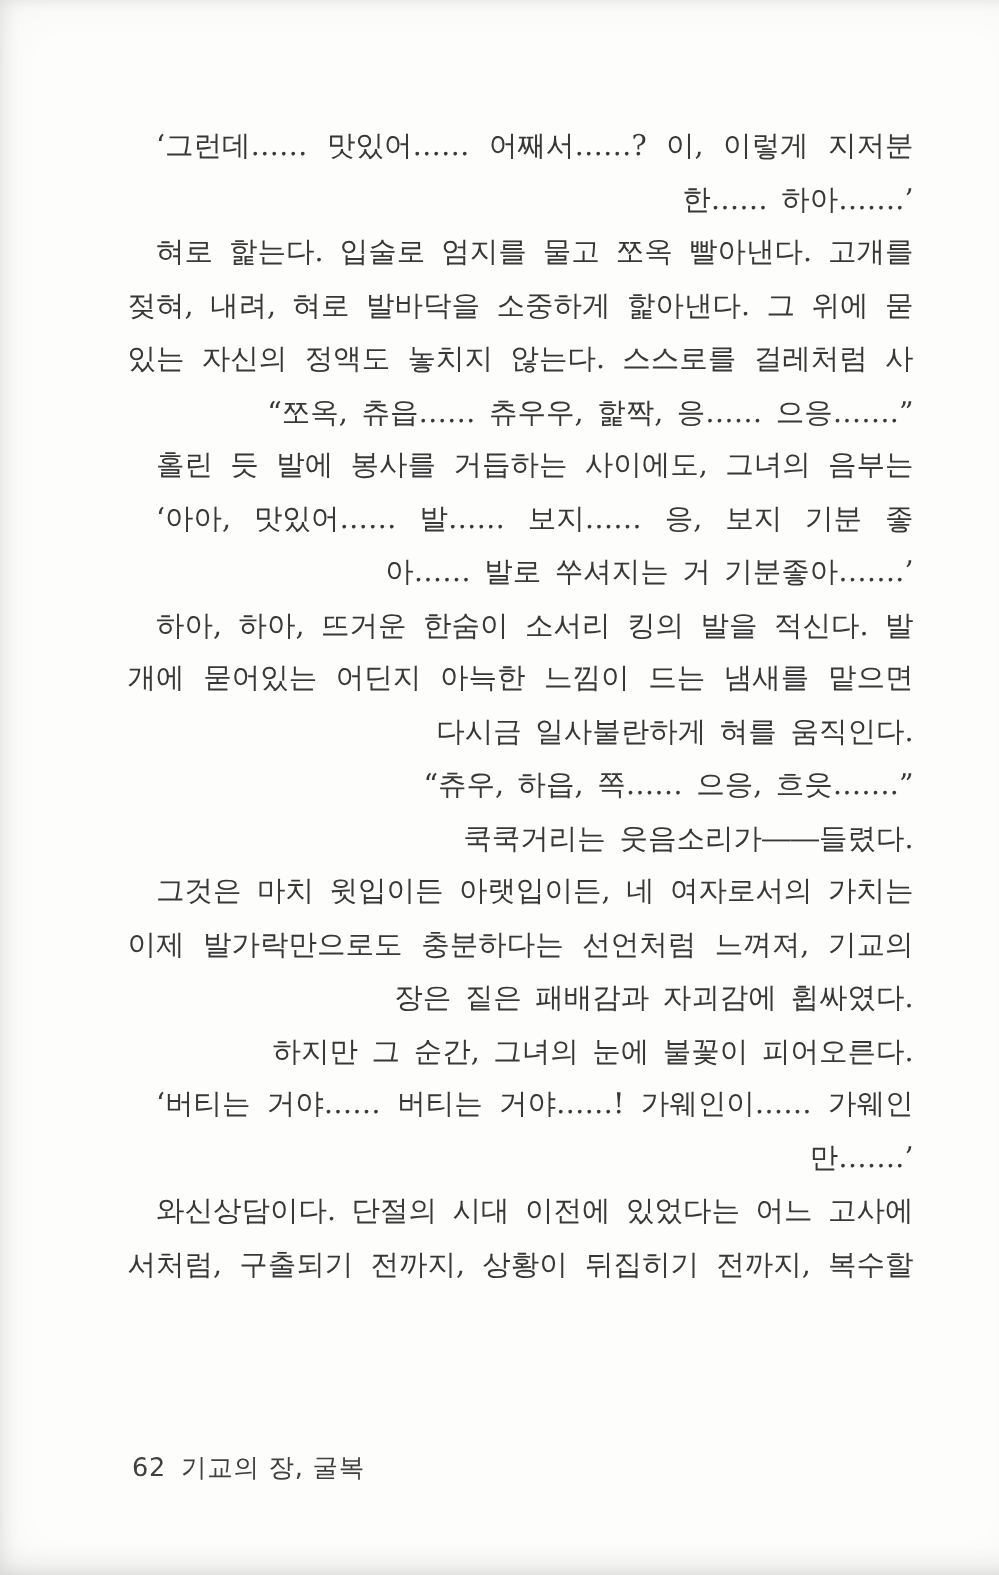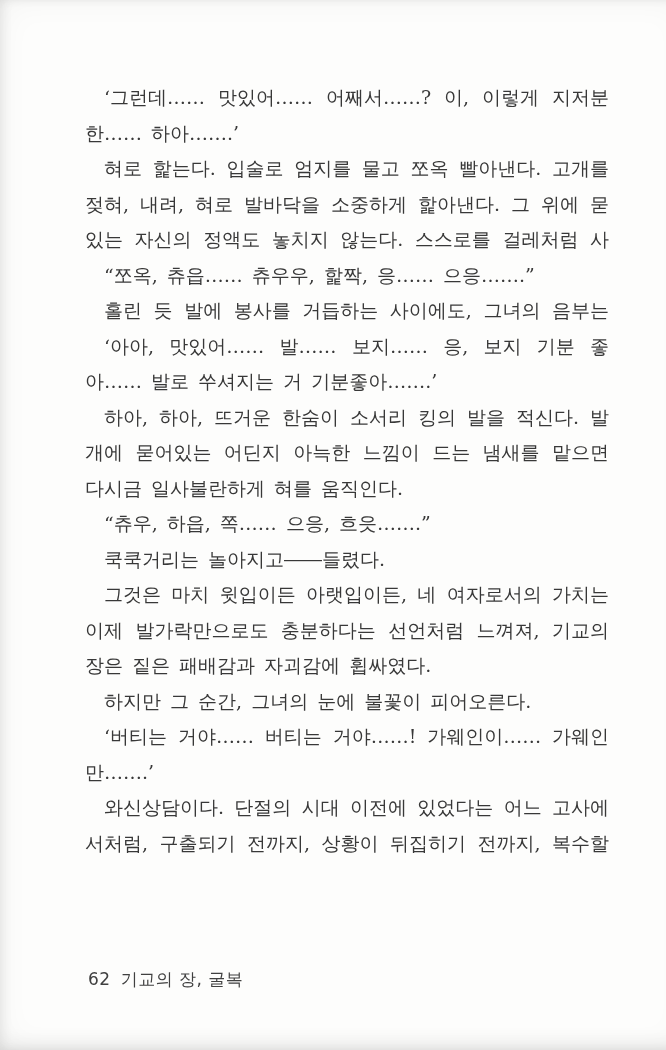--- a/index.html
+++ b/index.html
@@ -26,21 +26,21 @@
     top: 80px;
     width: 524px;
     color: #383838;
     font-family: "DejaVu Serif", "Liberation Serif", serif;
     font-size: 19px;
     word-spacing: 3px;
   }
   .line {
     height: 35.5px;
     line-height: 35.5px;
-    text-align: left;
+    text-align: right;
     overflow: hidden;
     white-space: normal;
   }
   .line.justify {
     text-align: justify;
     text-align-last: justify;
   }
   .line.indent {
     padding-left: 19px;
   }
@@ -71,21 +71,21 @@
       <div class="line justify">젖혀, 내려, 혀로 발바닥을 소중하게 핥아낸다. 그 위에 묻어</div>
       <div class="line justify">있는 자신의 정액도 놓치지 않는다. 스스로를 걸레처럼 사용</div>
       <div class="line indent">“쪼옥, 츄읍…… 츄우우, 핥짝, 응…… 으응…….”</div>
       <div class="line indent justify">홀린 듯 발에 봉사를 거듭하는 사이에도, 그녀의 음부는</div>
       <div class="line indent justify">‘아아, 맛있어…… 발…… 보지…… 응, 보지 기분 좋</div>
       <div class="line">아…… 발로 쑤셔지는 거 기분좋아…….’</div>
       <div class="line indent justify">하아, 하아, 뜨거운 한숨이 소서리 킹의 발을 적신다. 발싸</div>
       <div class="line justify">개에 묻어있는 어딘지 아늑한 느낌이 드는 냄새를 맡으면서,</div>
       <div class="line">다시금 일사불란하게 혀를 움직인다.</div>
       <div class="line indent">“츄우, 하읍, 쪽…… 으응, 흐읏…….”</div>
-      <div class="line indent">쿡쿡거리는 놀아지고――들렸다.</div>
+      <div class="line indent">쿡쿡거리는 웃음소리가――들렸다.</div>
       <div class="line indent justify">그것은 마치 윗입이든 아랫입이든, 네 여자로서의 가치는</div>
       <div class="line justify">이제 발가락만으로도 충분하다는 선언처럼 느껴져, 기교의</div>
       <div class="line">장은 짙은 패배감과 자괴감에 휩싸였다.</div>
       <div class="line indent">하지만 그 순간, 그녀의 눈에 불꽃이 피어오른다.</div>
       <div class="line indent justify">‘버티는 거야…… 버티는 거야……! 가웨인이…… 가웨인</div>
       <div class="line">만…….’</div>
       <div class="line indent justify">와신상담이다. 단절의 시대 이전에 있었다는 어느 고사에</div>
       <div class="line justify">서처럼, 구출되기 전까지, 상황이 뒤집히기 전까지, 복수할</div>
     </div>
 

